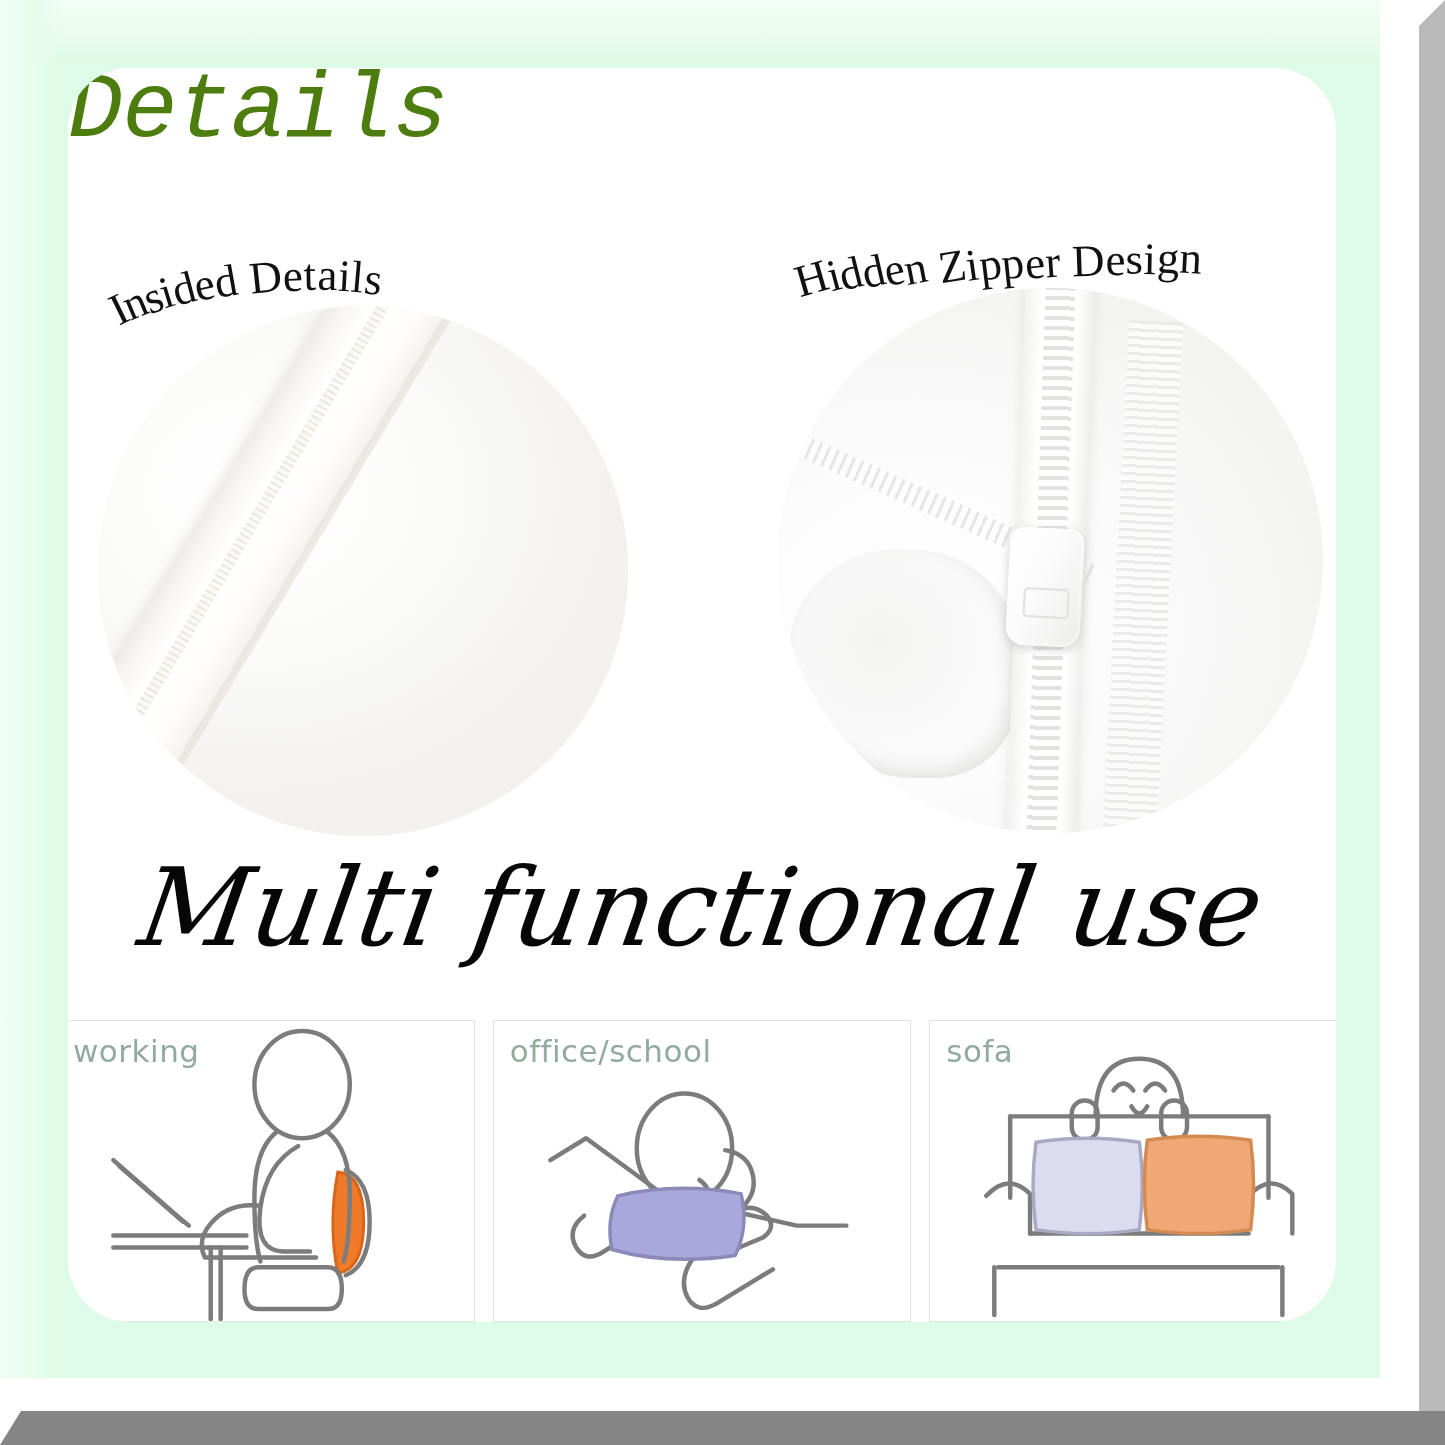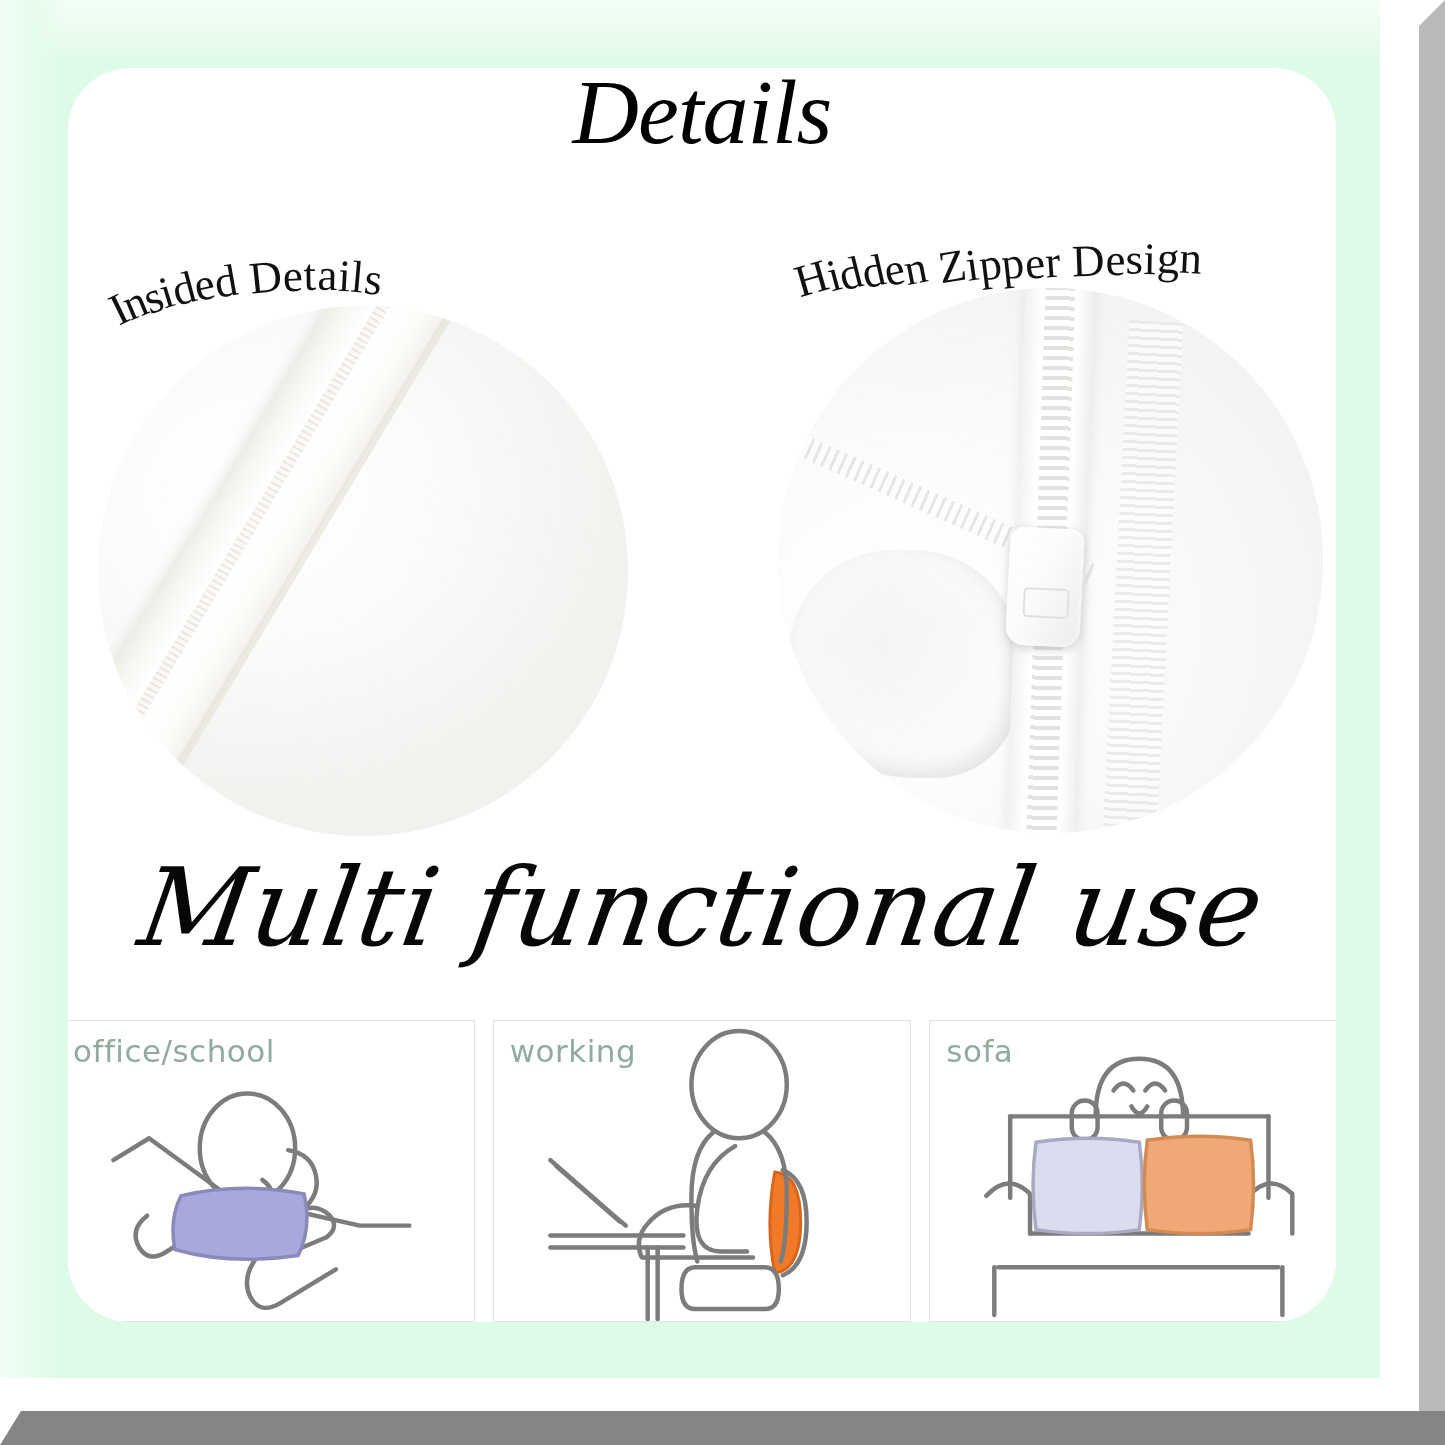--- a/index.html
+++ b/index.html
@@ -78,27 +78,27 @@
     border-radius: 62px;
     overflow: hidden;
   }
 
   
   #title {
     position: absolute;
     left: 0;
     top: -4px;
     width: 1268px;
-    text-align: center;
+    text-align: left;
     font-size: 92px;
     font-style: italic;
     font-weight: 400;
     letter-spacing: -1px;
-    color: #000000;
-    font-family: Liberation Serif, serif;
+    color: #4d7c0f;
+    font-family: Liberation Mono, monospace;
     line-height: 1.05;
   }
 
   
   .arc-caption {
     position: absolute;
     white-space: nowrap;
     color: #111111;
     font-family: "Liberation Serif", serif;
     font-weight: 400;
@@ -403,59 +403,59 @@
       <div class="zip-edge-seam"></div>
       <div class="zip-right-tape"></div>
       <div class="zip-tape"></div>
       <div class="zip-teeth"></div>
       <div class="zip-pull"></div>
     </div>
 
     <div id="script-headline">Multi functional use</div>
 
     <div id="panels">
-
-      <div class="panel">
-        <div class="panel-label">office/school</div>
-        <svg viewBox="0 0 310 302" preserveAspectRatio="xMidYMid meet">
-          <g fill="none" stroke="#7c7c7c" stroke-width="4.5" stroke-linecap="round" stroke-linejoin="round">
-            <path d="M2 140 L38 118 L120 178"></path>
-            <path d="M170 188 L250 206 L300 206"></path>
-            <ellipse cx="137" cy="128" rx="48" ry="55"></ellipse>
-            <path d="M152 160 q14 10 6 22"></path>
-            <path d="M122 180 q8 -8 14 2"></path>
-            <path d="M178 130 q24 4 28 26 q4 20 -14 34"></path>
-            <path d="M192 190 q16 -6 28 6 q10 12 -4 22 l-24 10"></path>
-            <path d="M36 196 q-18 14 -8 32 q10 16 28 4 l44 -28"></path>
-            <path d="M100 204 l70 -6"></path>
-            <path d="M148 236 q-18 22 -8 42 q10 18 30 6 l56 -34"></path>
-          </g>
-          <path d="M70 176 q60 -14 124 -2 q8 34 -6 62 q-68 10 -124 -6 q-6 -30 6 -54 z" fill="#a9a8dd" stroke="#8a89b8" stroke-width="3.5"></path>
-        </svg>
-      </div>
 
       <div class="panel">
         <div class="panel-label">working</div>
         <svg viewBox="0 0 310 302" preserveAspectRatio="xMidYMid meet">
           <path d="M228 152 q26 2 26 50 q0 48 -26 52 q-10 -50 0 -102 z" fill="#f07a28" stroke="#d8661a" stroke-width="3"></path>
           <g fill="none" stroke="#7c7c7c" stroke-width="4.5" stroke-linecap="round" stroke-linejoin="round">
             <ellipse cx="192" cy="64" rx="48" ry="54"></ellipse>
             <path d="M166 112 q-22 18 -22 66 q0 44 6 64"></path>
             <path d="M218 112 q22 18 22 62 q0 48 -6 68"></path>
             <path d="M188 126 q-32 18 -38 62 q-6 44 24 44 l26 0"></path>
             <path d="M150 186 q-32 -4 -50 18 q-14 16 -6 34 l112 0"></path>
             <path d="M2 140 L66 196 L78 206"></path>
             <path d="M8 146 L72 202"></path>
             <path d="M2 216 L136 216"></path>
             <path d="M2 228 L136 228"></path>
             <path d="M100 228 L100 300"></path>
             <path d="M110 228 L110 300"></path>
             <path d="M148 248 q-14 0 -14 22 q0 20 14 20 l70 0 q14 0 14 -20 q0 -22 -14 -22 z"></path>
             <path d="M236 150 q24 10 24 52 q0 44 -24 54"></path>
           </g>
+        </svg>
+      </div>
+
+      <div class="panel">
+        <div class="panel-label">office/school</div>
+        <svg viewBox="0 0 310 302" preserveAspectRatio="xMidYMid meet">
+          <g fill="none" stroke="#7c7c7c" stroke-width="4.5" stroke-linecap="round" stroke-linejoin="round">
+            <path d="M2 140 L38 118 L120 178"></path>
+            <path d="M170 188 L250 206 L300 206"></path>
+            <ellipse cx="137" cy="128" rx="48" ry="55"></ellipse>
+            <path d="M152 160 q14 10 6 22"></path>
+            <path d="M122 180 q8 -8 14 2"></path>
+            <path d="M178 130 q24 4 28 26 q4 20 -14 34"></path>
+            <path d="M192 190 q16 -6 28 6 q10 12 -4 22 l-24 10"></path>
+            <path d="M36 196 q-18 14 -8 32 q10 16 28 4 l44 -28"></path>
+            <path d="M100 204 l70 -6"></path>
+            <path d="M148 236 q-18 22 -8 42 q10 18 30 6 l56 -34"></path>
+          </g>
+          <path d="M70 176 q60 -14 124 -2 q8 34 -6 62 q-68 10 -124 -6 q-6 -30 6 -54 z" fill="#a9a8dd" stroke="#8a89b8" stroke-width="3.5"></path>
         </svg>
       </div>
 
 
       <div class="panel">
         <div class="panel-label">sofa</div>
         <svg viewBox="0 0 310 302" preserveAspectRatio="xMidYMid meet">
           <g fill="none" stroke="#7c7c7c" stroke-width="4.5" stroke-linecap="round" stroke-linejoin="round">
             <path d="M112 96 q0 -58 44 -58 q44 0 44 58"></path>
             <path d="M130 70 q10 -14 20 0"></path>

